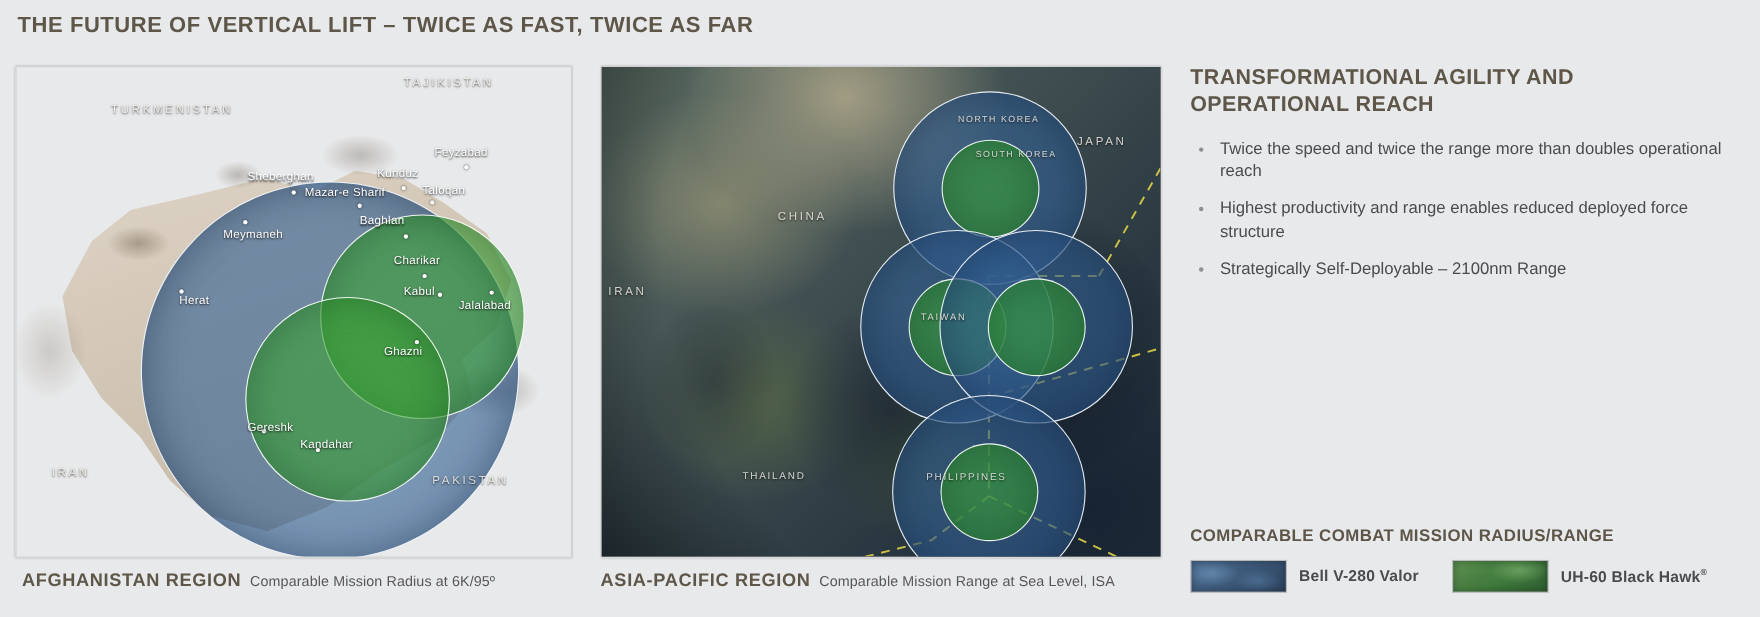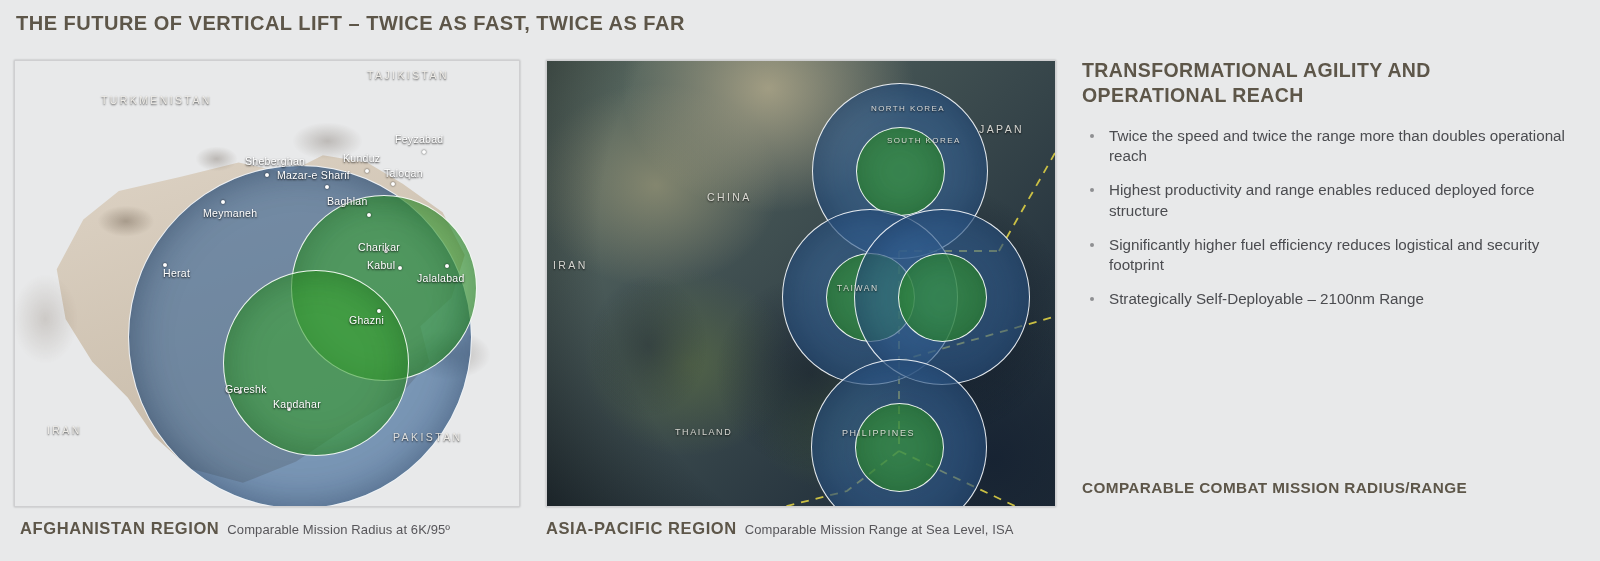--- a/index.html
+++ b/index.html
@@ -187,33 +187,33 @@
   <div class="city-dot" style="left:407px;top:89px;"></div>
   <div class="city-label" style="left:380px;top:72px;">Feyzabad</div>
 
   <div class="city-dot" style="left:350px;top:108px;"></div>
   <div class="city-label" style="left:328px;top:91px;">Kunduz</div>
 
   <div class="city-dot" style="left:376px;top:121px;"></div>
   <div class="city-label" style="left:369px;top:106px;text-align:center;">Taloqan</div>
 
   <div class="city-dot" style="left:250px;top:112px;"></div>
-  <div class="city-label" style="left:230px;top:94px;">Sheberghan</div>
+  <div class="city-label" style="left:210px;top:94px;">Sheberghan</div>
 
   <div class="city-dot" style="left:310px;top:124px;"></div>
   <div class="city-label" style="left:262px;top:108px;">Mazar-e Sharif</div>
 
   <div class="city-dot" style="left:352px;top:152px;"></div>
   <div class="city-label" style="left:312px;top:134px;">Baghlan</div>
 
   <div class="city-dot" style="left:206px;top:139px;"></div>
   <div class="city-label" style="left:188px;top:146px;">Meymaneh</div>
 
   <div class="city-dot" style="left:369px;top:188px;"></div>
-  <div class="city-label" style="left:343px;top:180px;">Charikar</div>
+  <div class="city-label" style="left:343px;top:170px;">Charikar</div>
 
   <div class="city-dot" style="left:383px;top:205px;"></div>
   <div class="city-label" style="left:352px;top:198px;">Kabul</div>
 
   <div class="city-dot" style="left:430px;top:203px;"></div>
   <div class="city-label" style="left:402px;top:211px;">Jalalabad</div>
 
   <div class="city-dot" style="left:148px;top:202px;"></div>
   <div class="city-label" style="left:148px;top:206px;">Herat</div>
 
@@ -282,20 +282,33 @@
 </div>
 
 <div id="right-col">
   <div id="right-heading">
     <div>TRANSFORMATIONAL AGILITY AND</div>
     <div>OPERATIONAL REACH</div>
   </div>
   <ul id="bullet-list">
     <li><span class="dot"></span><span>Twice the speed and twice the range more than doubles operational reach</span></li>
     <li><span class="dot"></span><span>Highest productivity  and range enables reduced deployed force structure</span></li>
-    <li><span class="dot"></span><span>Significantly higher fuel efficiency reduces logistical and security footprint</span></li>
     <li><span class="dot"></span><span>Strategically Self-Deployable  –  2100nm Range</span></li>
   </ul>
 </div>
 
 <div id="legend">
   <div id="legend-title">COMPARABLE COMBAT MISSION RADIUS/RANGE</div>
+  <div id="legend-items">
+    <div class="legend-item">
+      <div class="swatch" id="swatch-blue"></div>
+      <div class="legend-label">
+        <span>Bell V-280 Valor</span>
+      </div>
+    </div>
+    <div class="legend-item">
+      <div class="swatch" id="swatch-green"></div>
+      <div class="legend-label">
+        <span>UH-60 Black Hawk</span><sup>®</sup>
+      </div>
+    </div>
+  </div>
 </div>
 
 </body></html>

